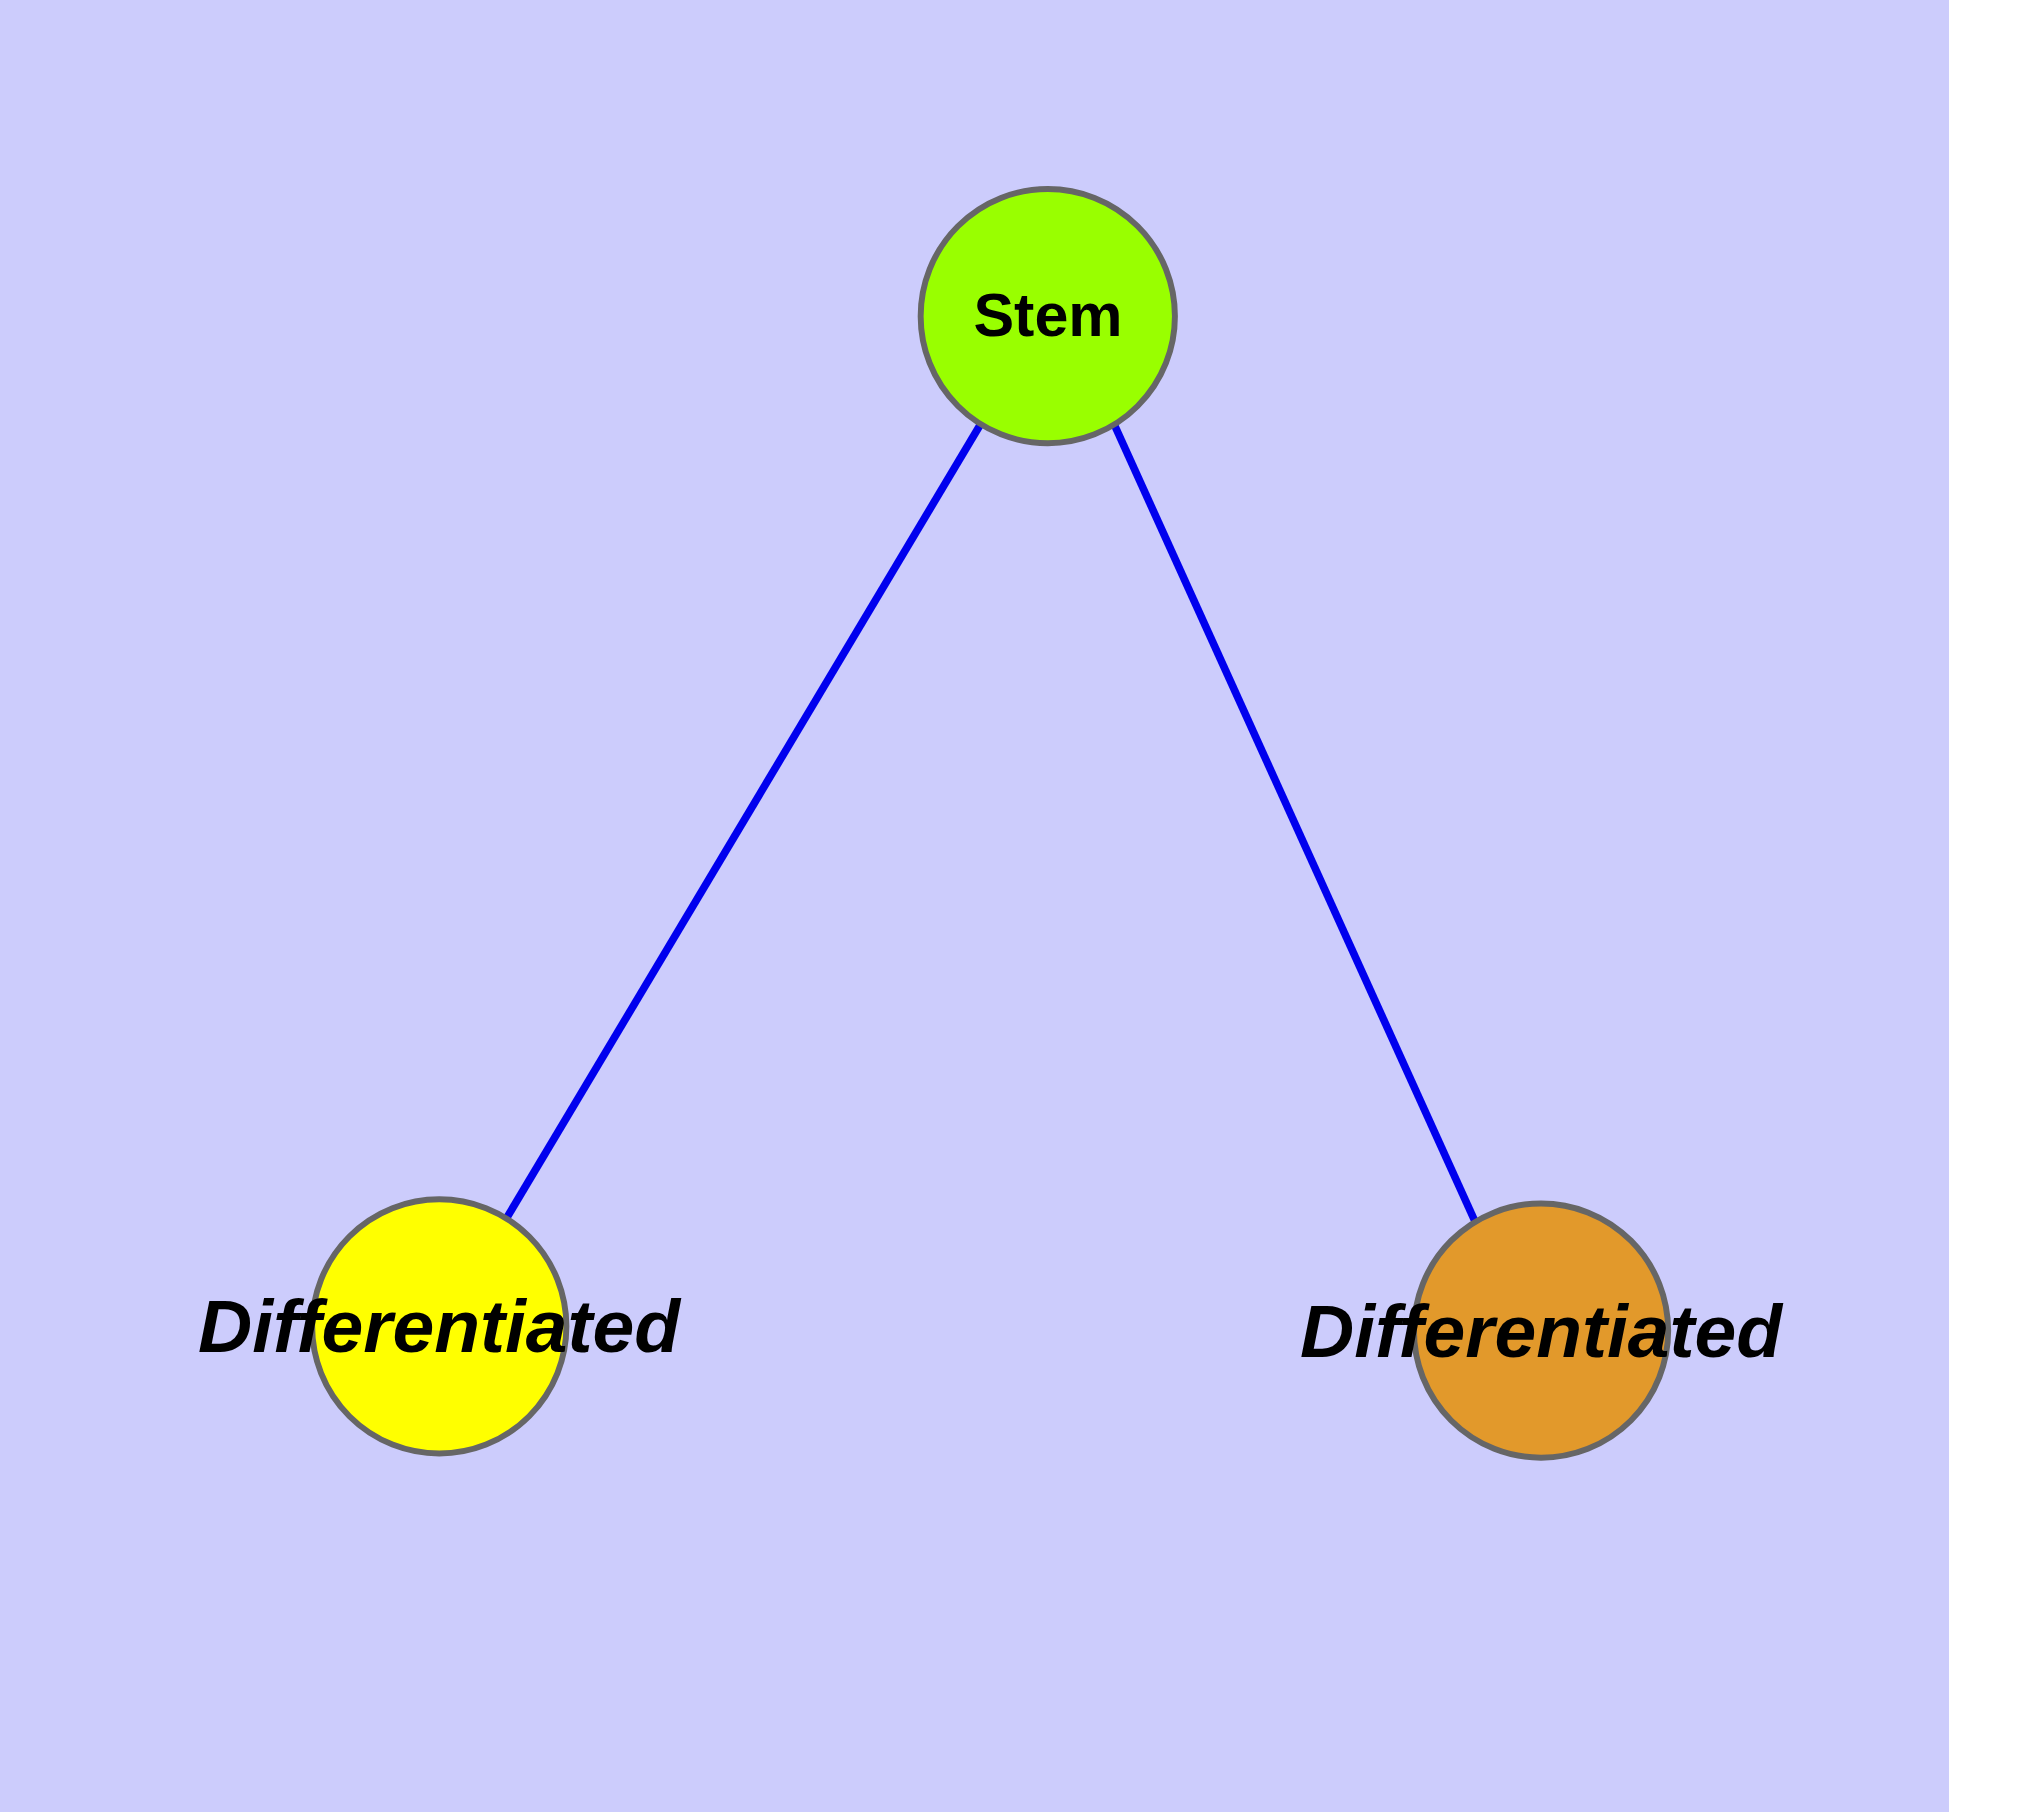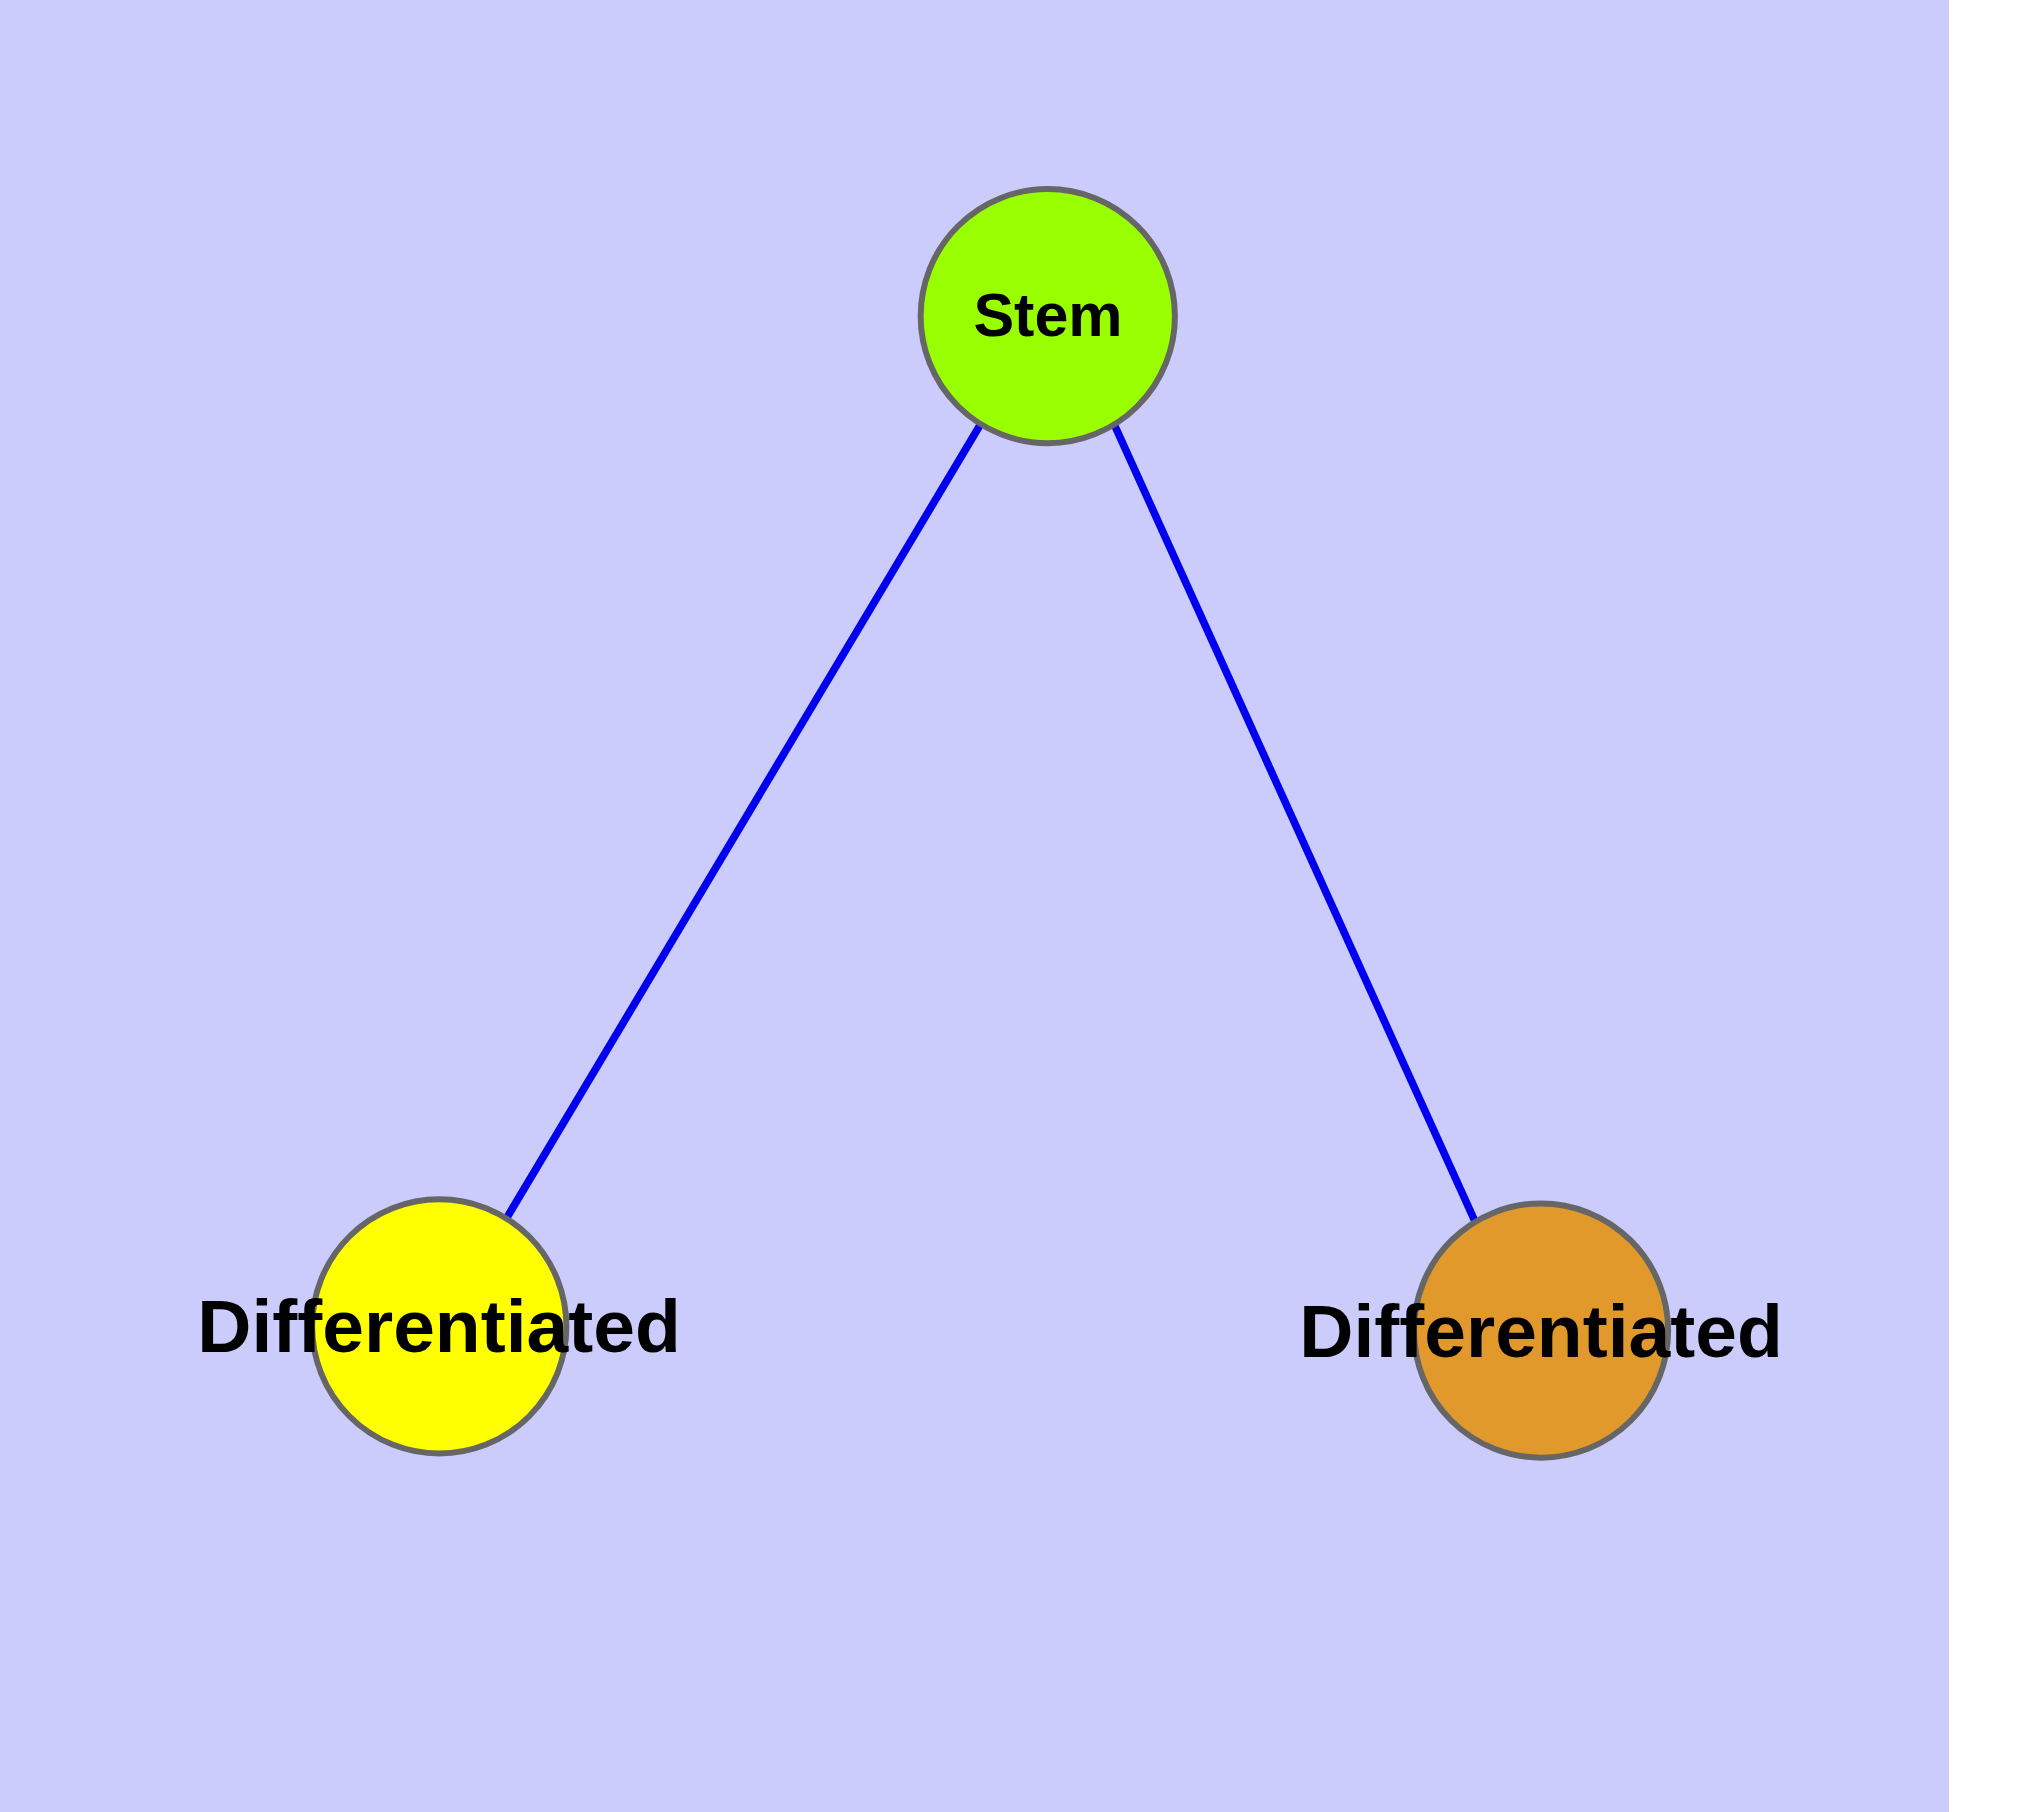--- a/index.html
+++ b/index.html
@@ -39,20 +39,21 @@
     line-height: 1.04;
     white-space: pre;
     pointer-events: none;
     transform: translate(-50%, -50%);
   }
   .node-label.stem {
     font-size: 61px;
   }
   .node-label.child {
     font-size: 75px;
+    font-style: italic;
   }
 </style>
 </head>
 <body>
 
 <div id="canvas">
 
   <div id="plot-background"></div>
 
   <svg id="graph-svg" viewBox="0 0 2384 2138">

